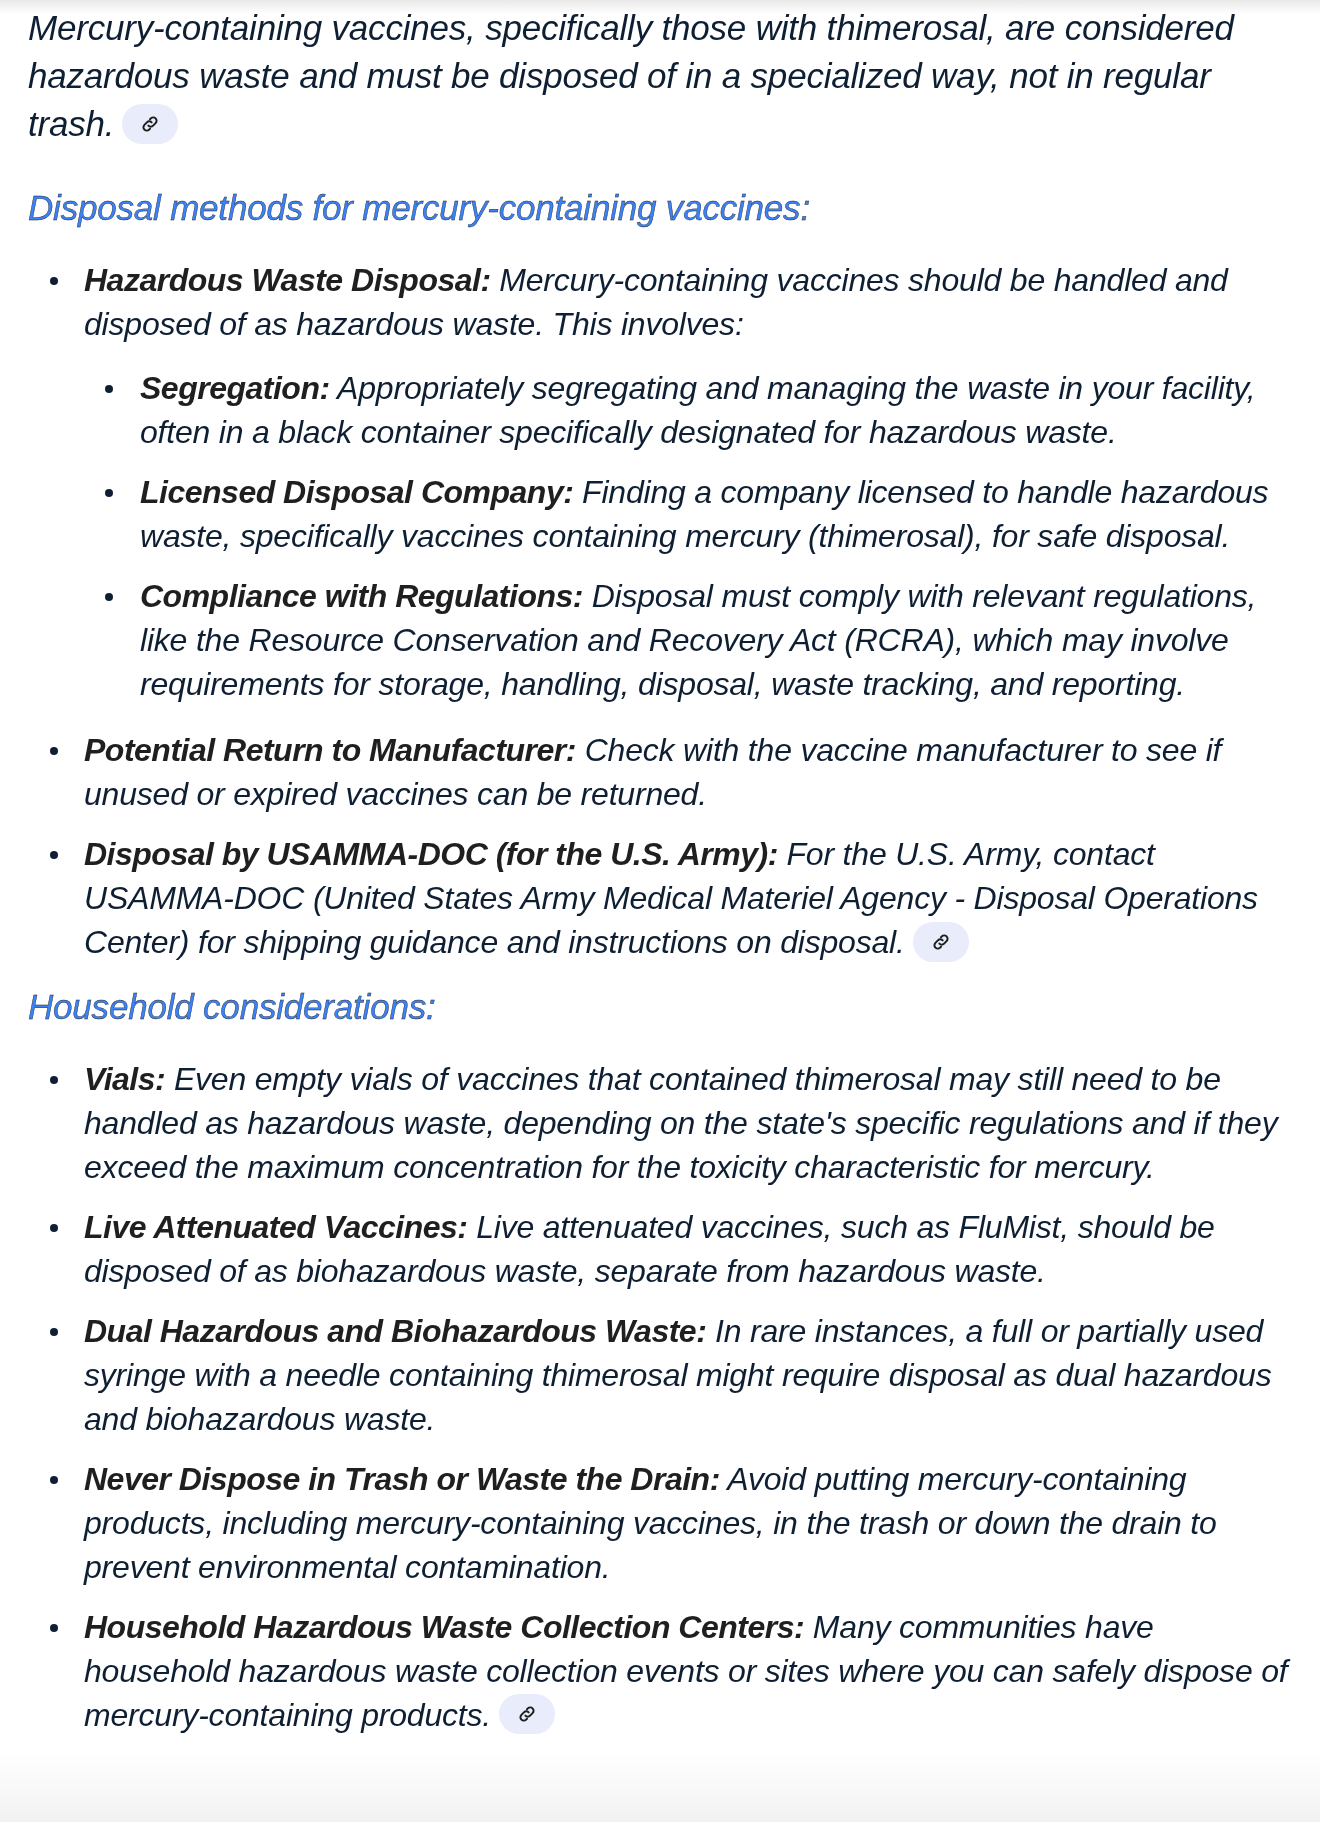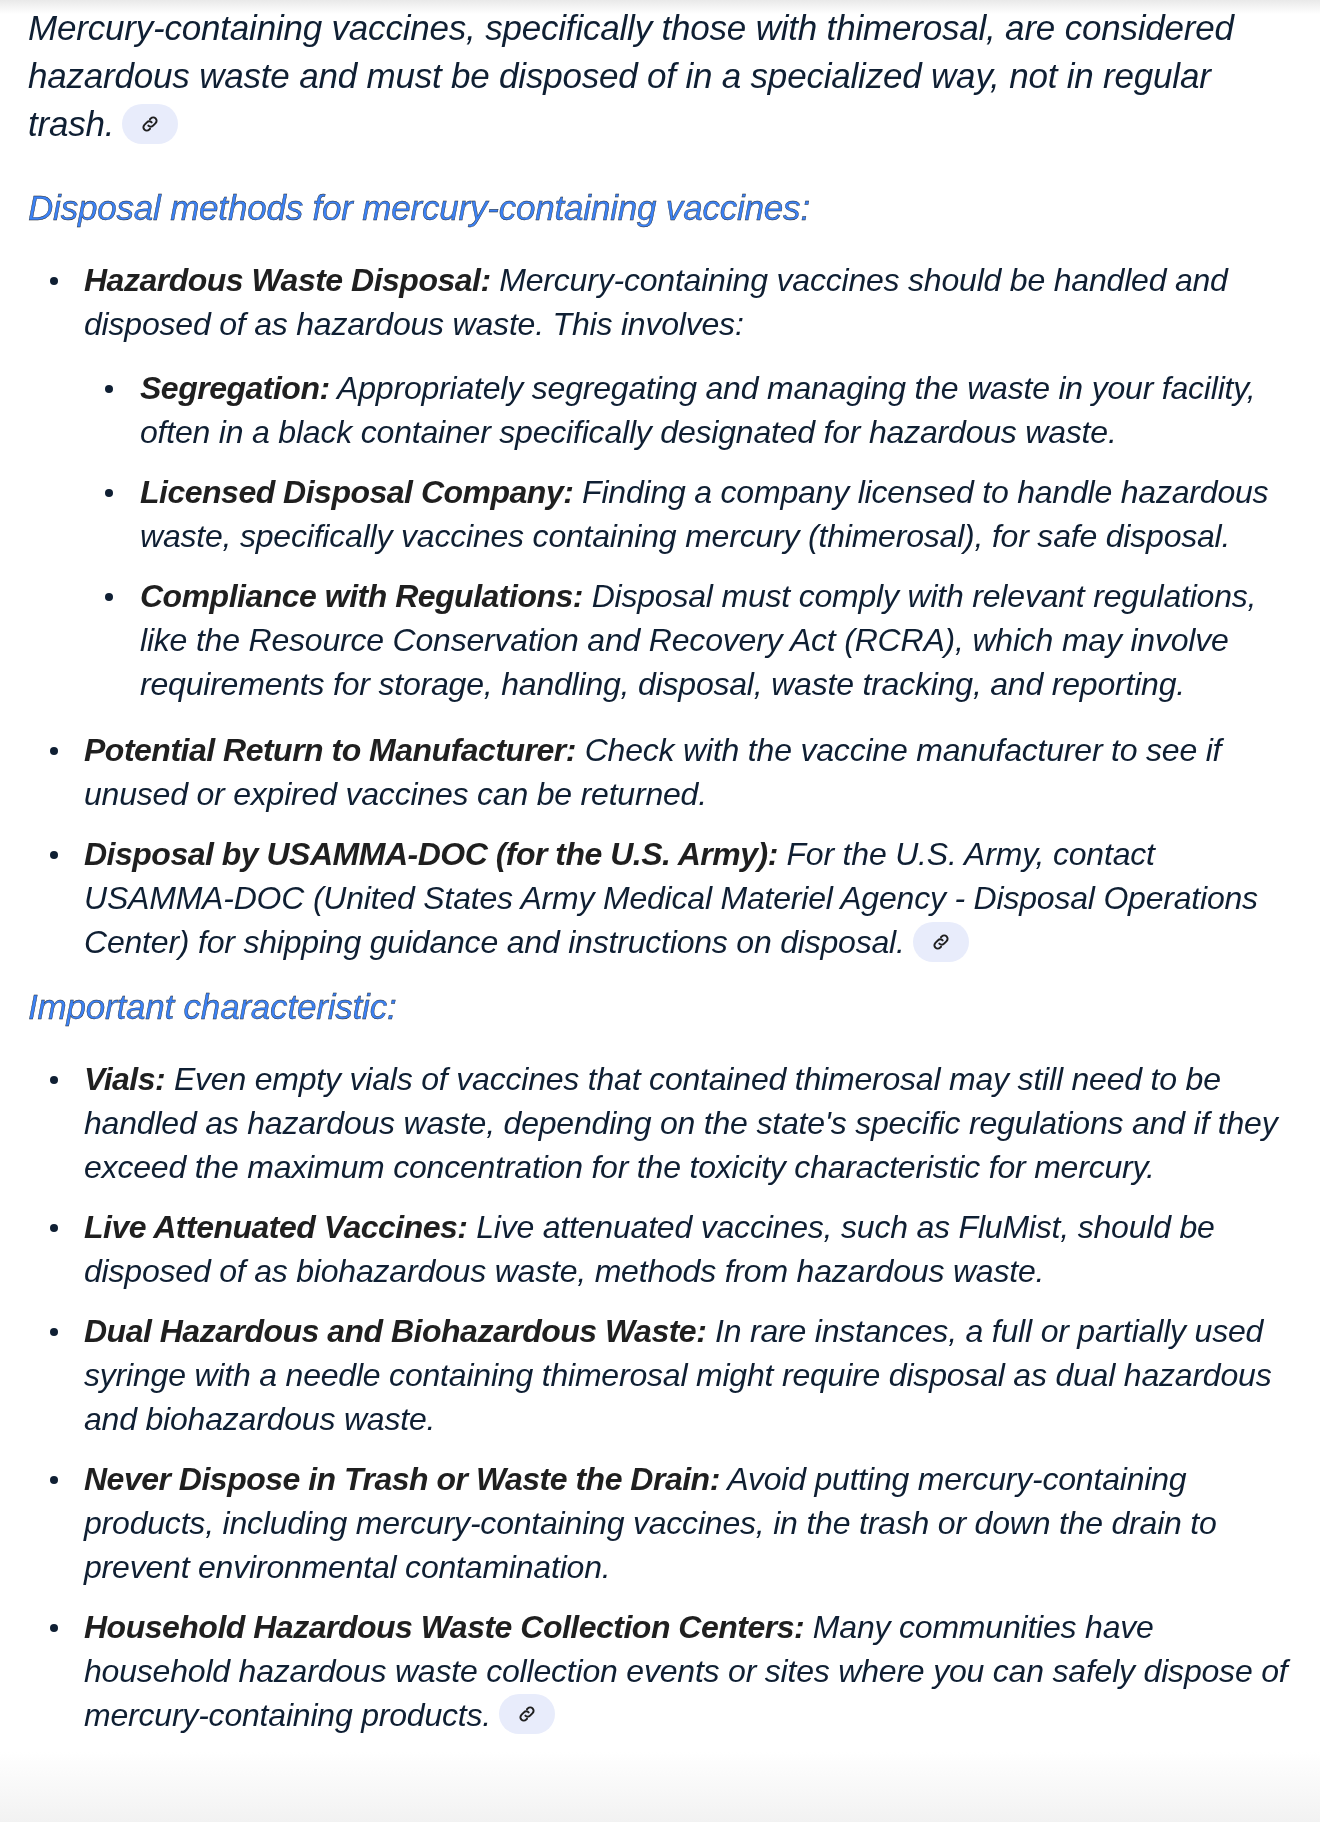--- a/index.html
+++ b/index.html
@@ -161,30 +161,30 @@
       <span class="term">Disposal by USAMMA-DOC (for the U.S. Army):</span>
       <span class="desc">For the U.S. Army, contact USAMMA-DOC (United States Army Medical Materiel Agency - Disposal Operations Center) for shipping guidance and instructions on disposal.</span><span class="chip">
           <svg viewBox="0 0 24 24" fill="none" stroke="#1f1f1f" stroke-width="2.4" stroke-linecap="round">
             <path d="M10 14a4 4 0 0 0 5.7 0l3-3a4 4 0 0 0-5.7-5.7l-1 1"></path>
             <path d="M14 10a4 4 0 0 0-5.7 0l-3 3a4 4 0 0 0 5.7 5.7l1-1"></path>
           </svg>
         </span>
     </li>
   </ul>
 
-  <h2 class="heading" style="margin-top: 18px;">Important characteristic:</h2>
+  <h2 class="heading" style="margin-top: 18px;">Household considerations:</h2>
 
   <ul class="list">
     <li>
       <span class="term">Vials:</span>
       <span class="desc">Even empty vials of vaccines that contained thimerosal may still need to be handled as hazardous waste, depending on the state's specific regulations and if they exceed the maximum concentration for the toxicity characteristic for mercury.</span>
     </li>
     <li>
       <span class="term">Live Attenuated Vaccines:</span>
-      <span class="desc">Live attenuated vaccines, such as FluMist, should be disposed of as biohazardous waste, methods from hazardous waste.</span>
+      <span class="desc">Live attenuated vaccines, such as FluMist, should be disposed of as biohazardous waste, separate from hazardous waste.</span>
     </li>
     <li>
       <span class="term">Dual Hazardous and Biohazardous Waste:</span>
       <span class="desc">In rare instances, a full or partially used syringe with a needle containing thimerosal might require disposal as dual hazardous and biohazardous waste.</span>
     </li>
     <li>
       <span class="term">Never Dispose in Trash or Waste the Drain:</span>
       <span class="desc">Avoid putting mercury-containing products, including mercury-containing vaccines, in the trash or down the drain to prevent environmental contamination.</span>
     </li>
     <li>

